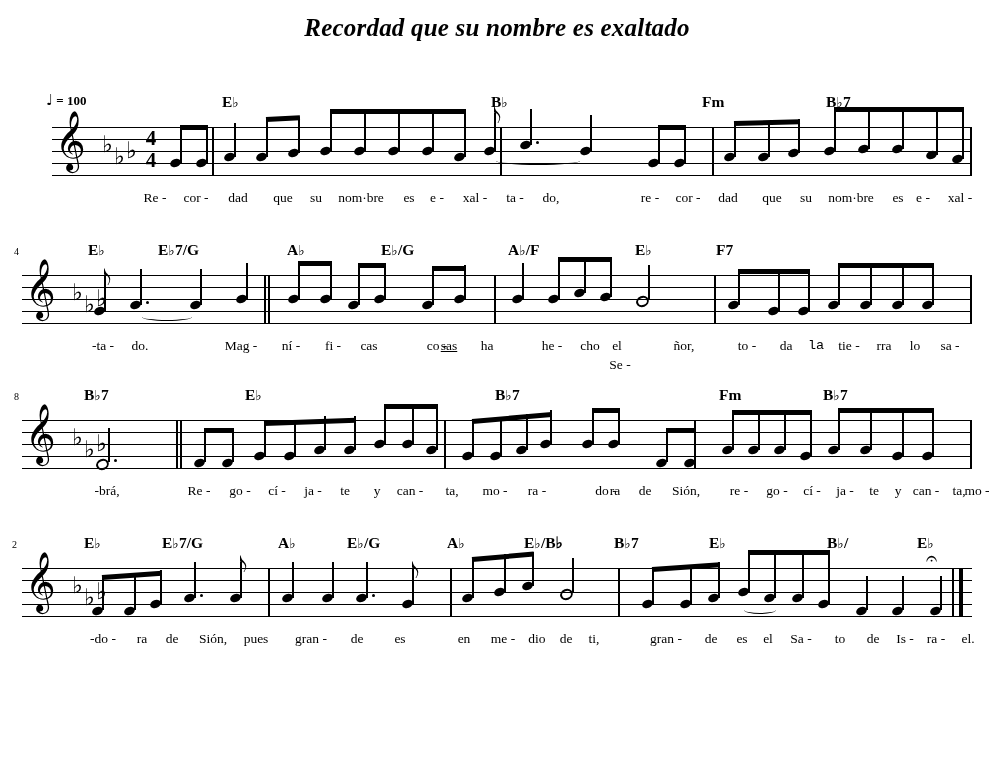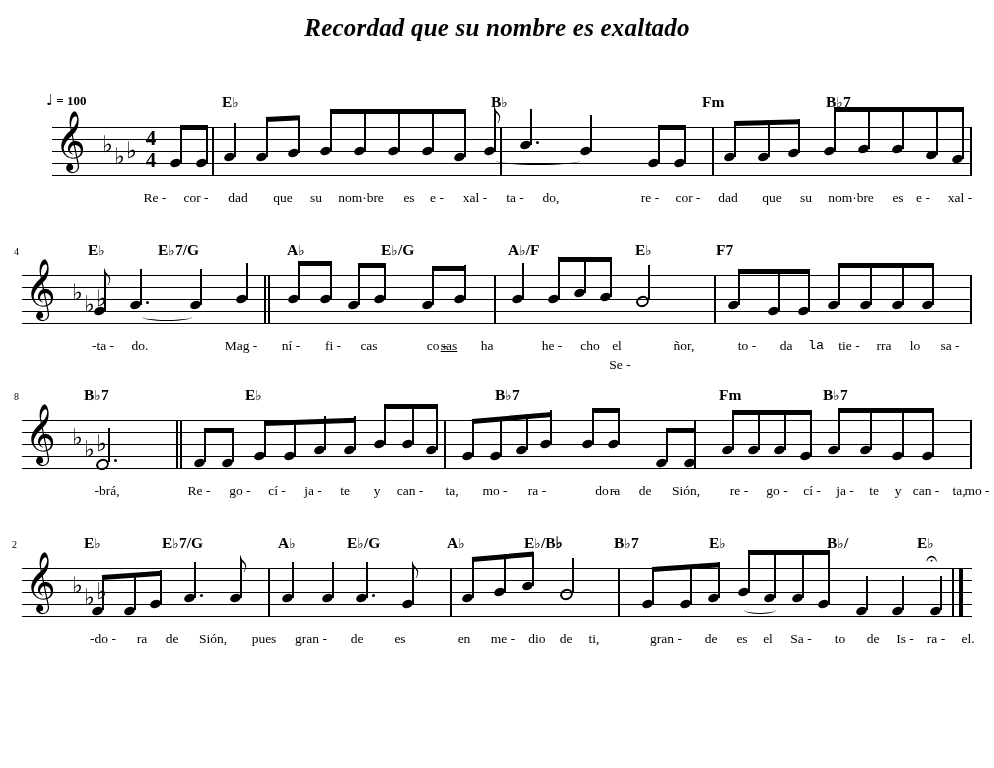--- a/index.html
+++ b/index.html
@@ -605,21 +605,21 @@
     <div class="nh" style="left:908px;top:39px;"></div>
     <div class="stem" style="left:918px;top:8px;height:34px;"></div>
     <div class="fermata" style="left:904px;top:-20px;">𝄐</div>
   </div>
 
   <div class="lyrics" style="top:95px;">
     <div class="lyric" style="left:103px;">-do -</div>
     <div class="lyric" style="left:142px;">ra</div>
     <div class="lyric" style="left:172px;">de</div>
     <div class="lyric" style="left:213px;">Sión,</div>
-    <div class="lyric" style="left:264px;">pues</div>
+    <div class="lyric" style="left:256px;">pues</div>
     <div class="lyric" style="left:311px;">gran -</div>
     <div class="lyric" style="left:357px;">de</div>
     <div class="lyric" style="left:400px;">es</div>
     <div class="lyric" style="left:464px;">en</div>
     <div class="lyric" style="left:503px;">me -</div>
     <div class="lyric" style="left:537px;">dio</div>
     <div class="lyric" style="left:566px;">de</div>
     <div class="lyric" style="left:594px;">ti,</div>
     <div class="lyric" style="left:666px;">gran -</div>
     <div class="lyric" style="left:711px;">de</div>

